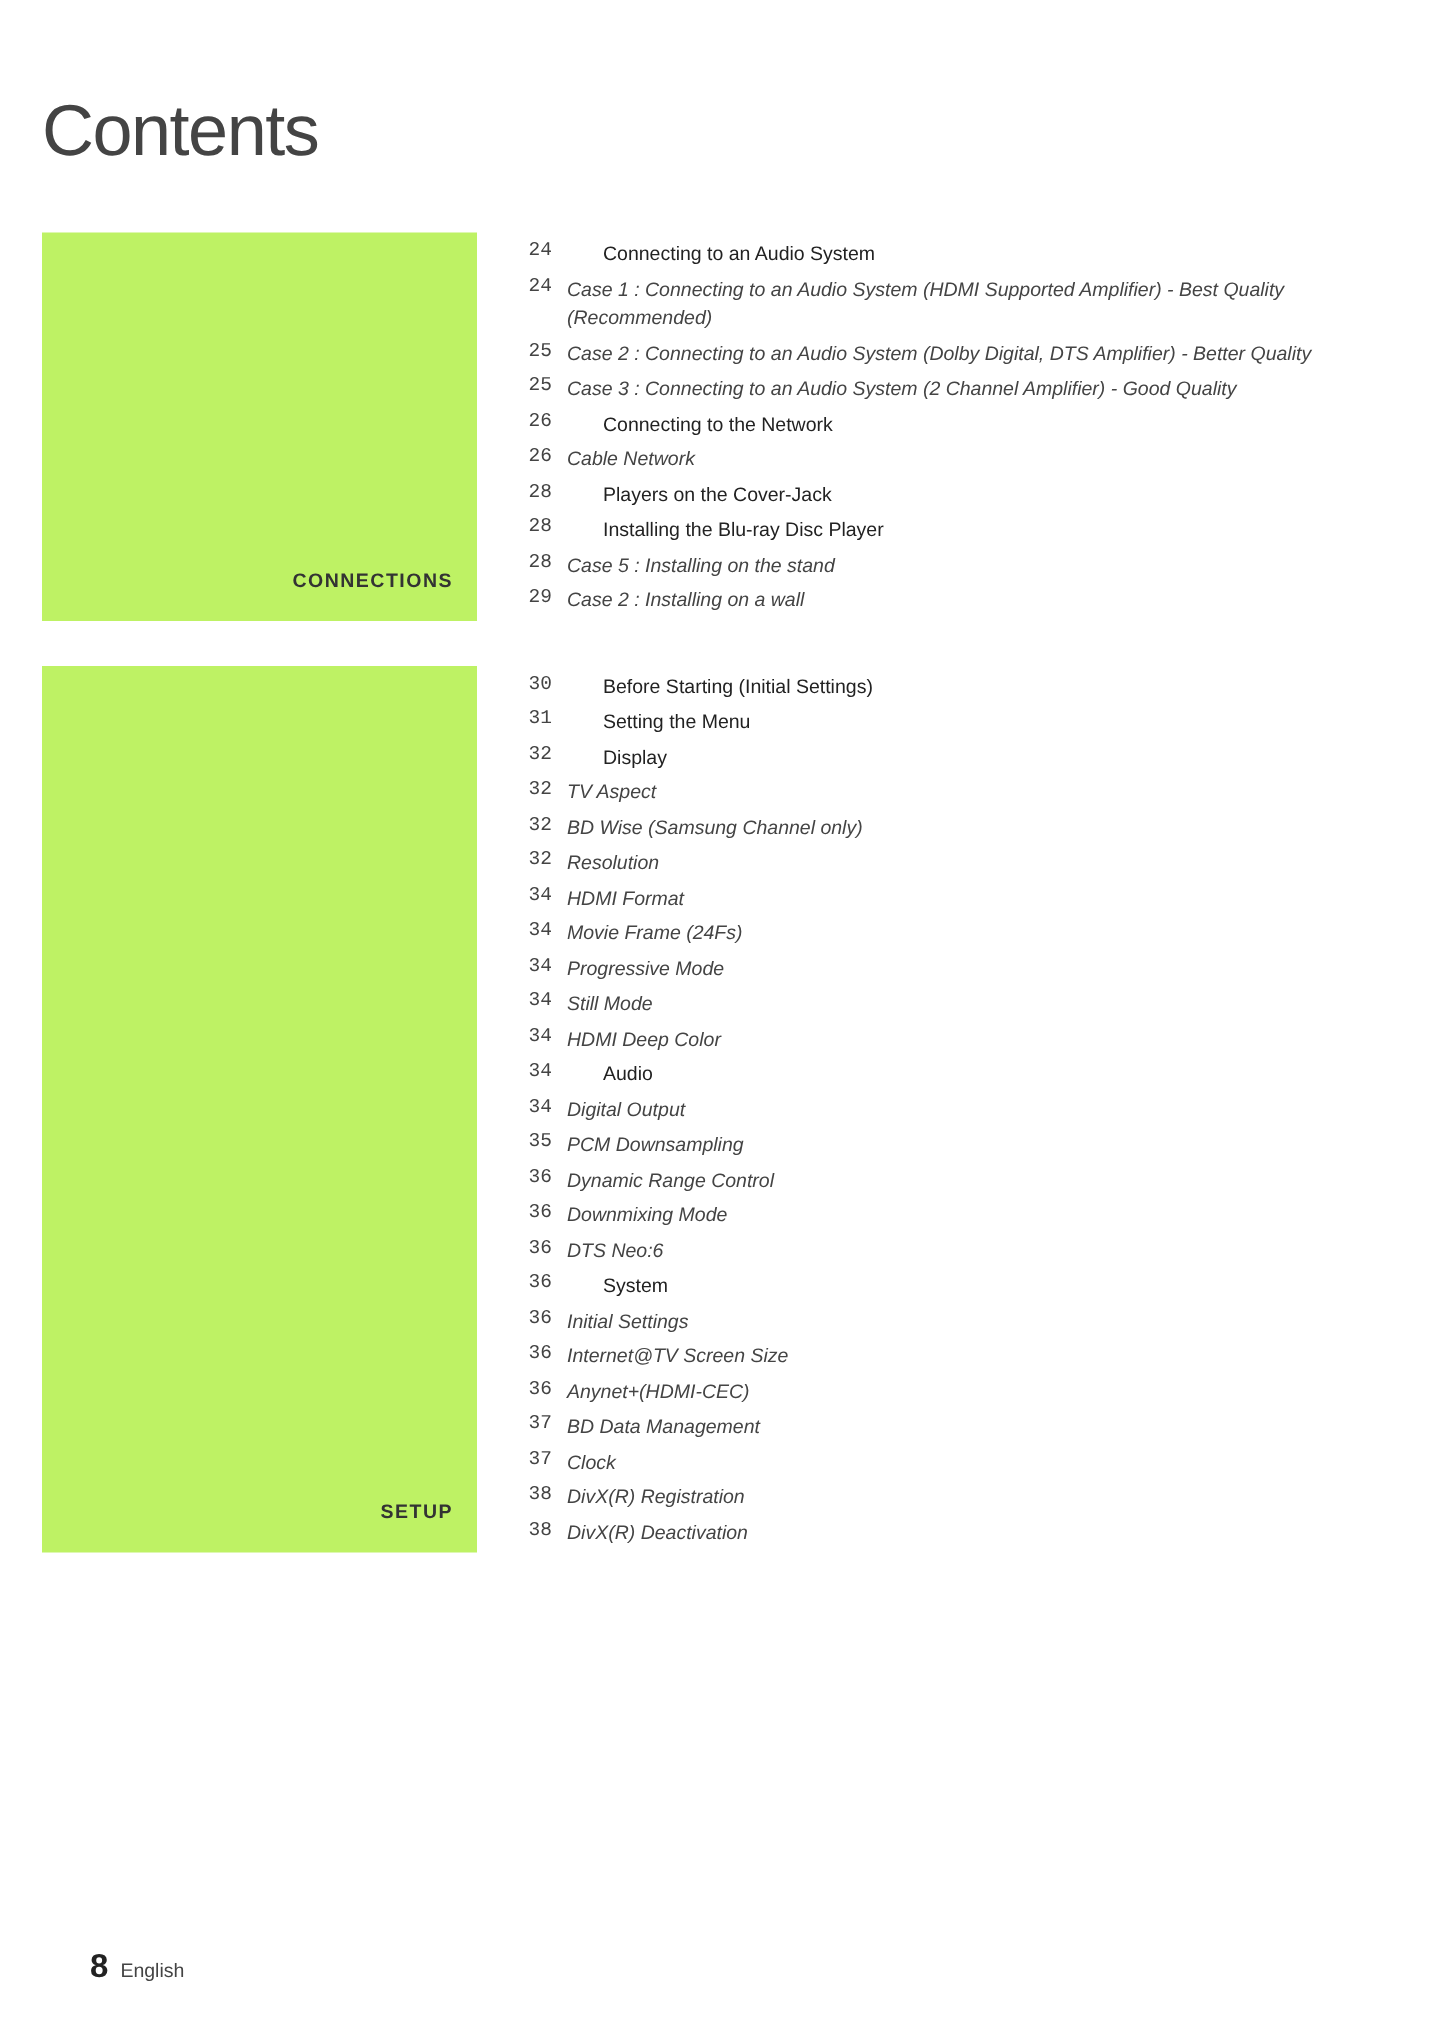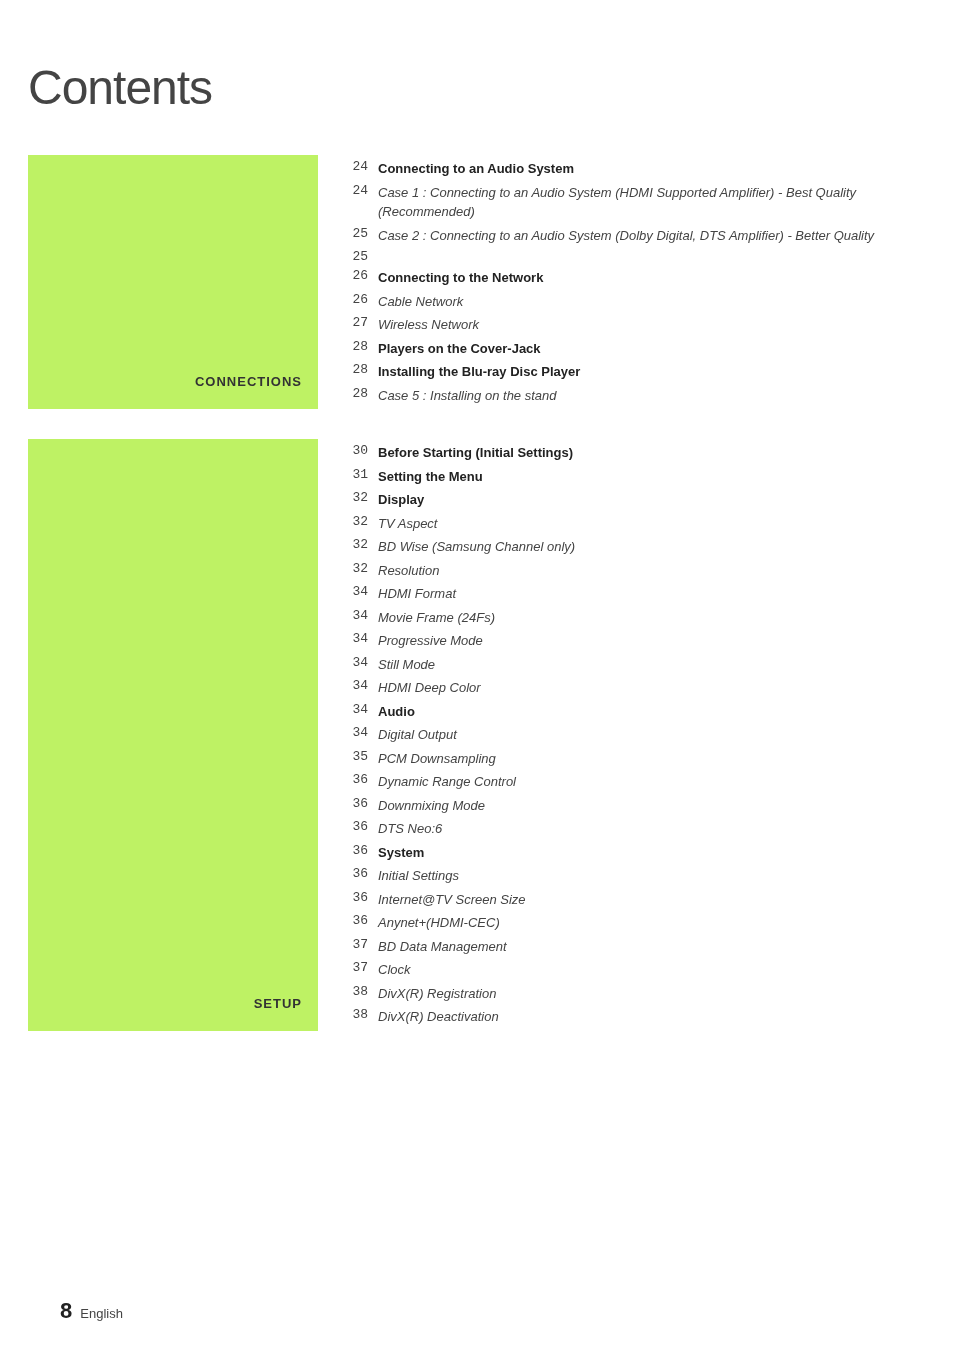--- a/index.html
+++ b/index.html
@@ -75,22 +75,23 @@
       font-family: Liberation Mono, monospace;
     }
 
     .toc-text {
       font-size: 13px;
       color: #444444;
       line-height: 1.5;
     }
 
     .toc-text.bold {
-      font-weight: 700;
+      font-weight: 400;
       color: #222222;
+      margin-left: 24px;
     }
 
     .toc-text.indent {
       padding-left: 0;
       font-style: italic;
     }
 
     .footer {
       position: absolute;
       bottom: 30px;
@@ -130,44 +131,45 @@
           <div class="toc-entry">
             <span class="toc-page">24</span>
             <span class="toc-text indent">Case 1 : Connecting to an Audio System (HDMI Supported Amplifier) - Best Quality (Recommended)</span>
           </div>
           <div class="toc-entry">
             <span class="toc-page">25</span>
             <span class="toc-text indent">Case 2 : Connecting to an Audio System (Dolby Digital, DTS Amplifier) - Better Quality</span>
           </div>
           <div class="toc-entry">
             <span class="toc-page">25</span>
+            <span class="toc-text indent">Case 3 : Connecting to an Audio System (2 Channel Amplifier) - Good Quality</span>
           </div>
           <div class="toc-entry">
             <span class="toc-page">26</span>
             <span class="toc-text bold">Connecting to the Network</span>
           </div>
           <div class="toc-entry">
             <span class="toc-page">26</span>
             <span class="toc-text indent">Cable Network</span>
           </div>
           <div class="toc-entry">
-            <span class="toc-page">27</span>
-            <span class="toc-text indent">Wireless Network</span>
-          </div>
-          <div class="toc-entry">
             <span class="toc-page">28</span>
             <span class="toc-text bold">Players on the Cover-Jack</span>
           </div>
           <div class="toc-entry">
             <span class="toc-page">28</span>
             <span class="toc-text bold">Installing the Blu-ray Disc Player</span>
           </div>
           <div class="toc-entry">
             <span class="toc-page">28</span>
             <span class="toc-text indent">Case 5 : Installing on the stand</span>
+          </div>
+          <div class="toc-entry">
+            <span class="toc-page">29</span>
+            <span class="toc-text indent">Case 2 : Installing on a wall</span>
           </div>
         </div>
       </div>
       <div class="section-wrapper">
         <div class="section-sidebar">
           <span class="section-label">SETUP</span>
         </div>
         <div class="section-content">
           <div class="toc-entry">
             <span class="toc-page">30</span>

